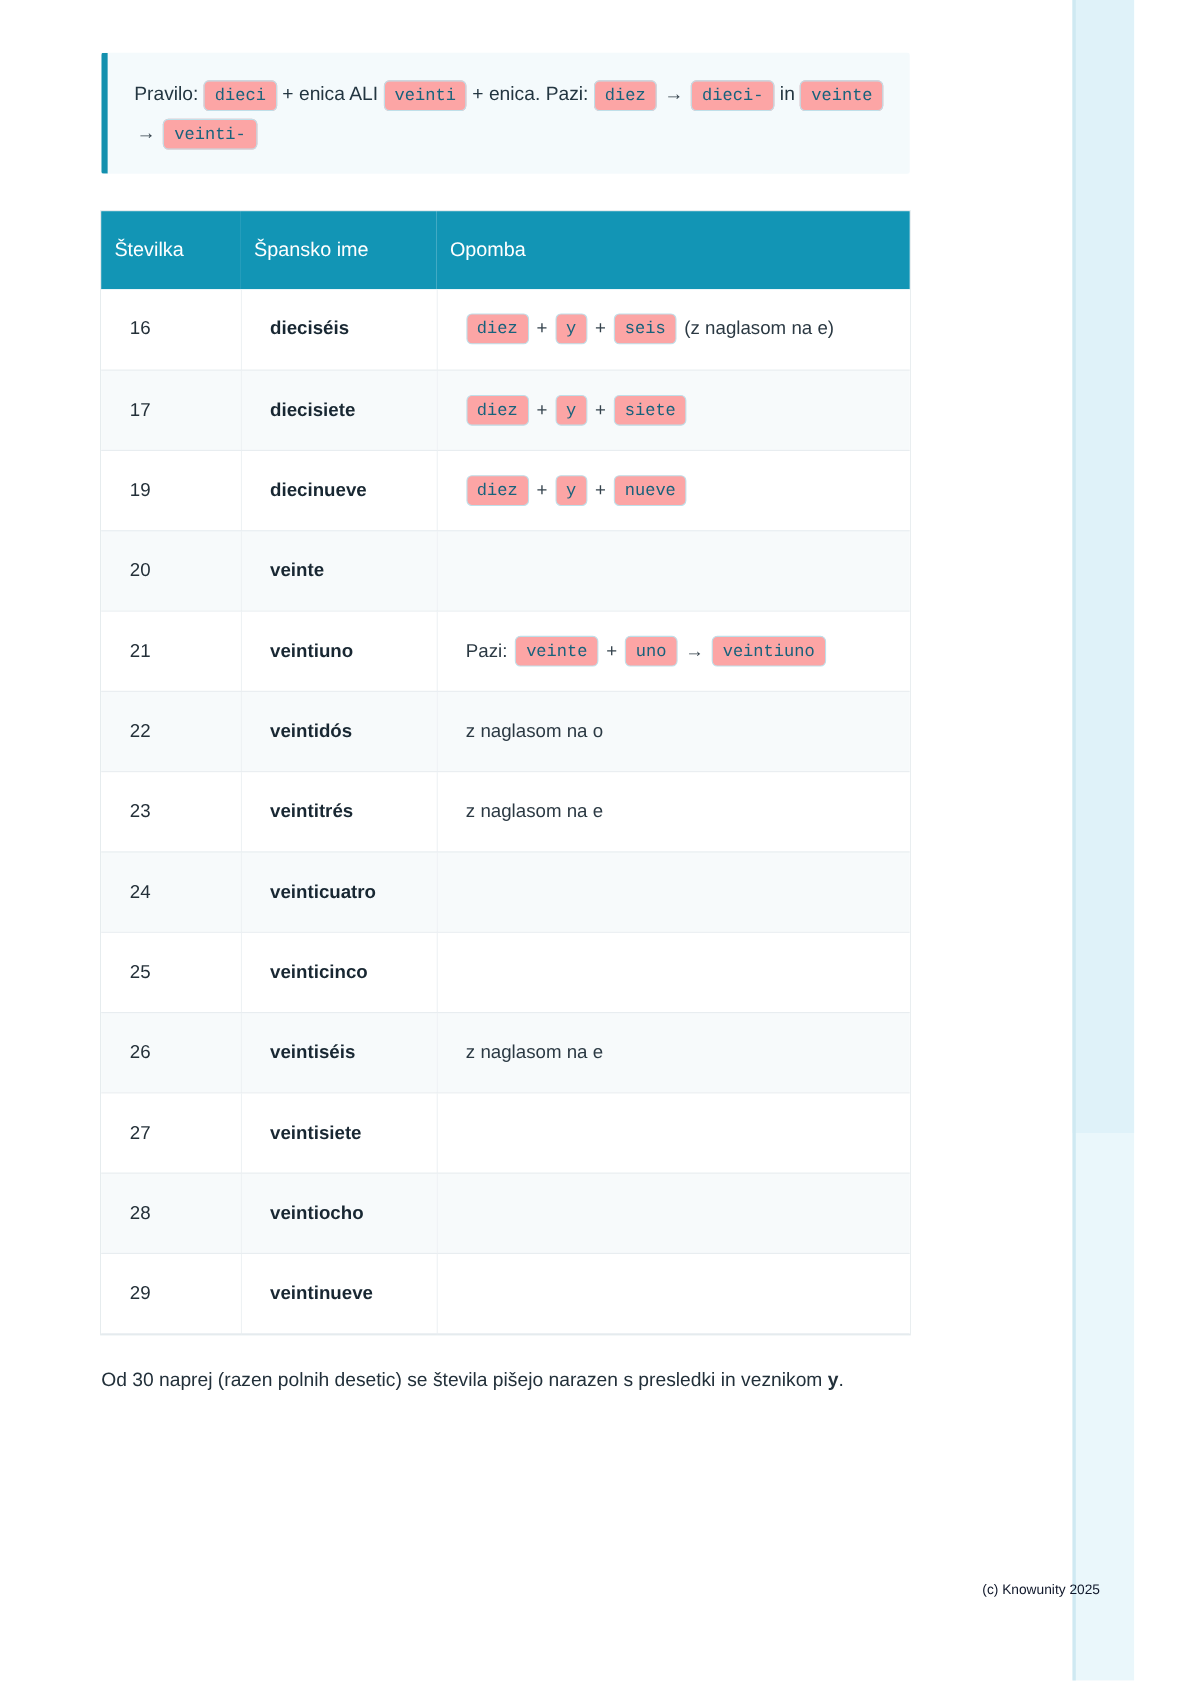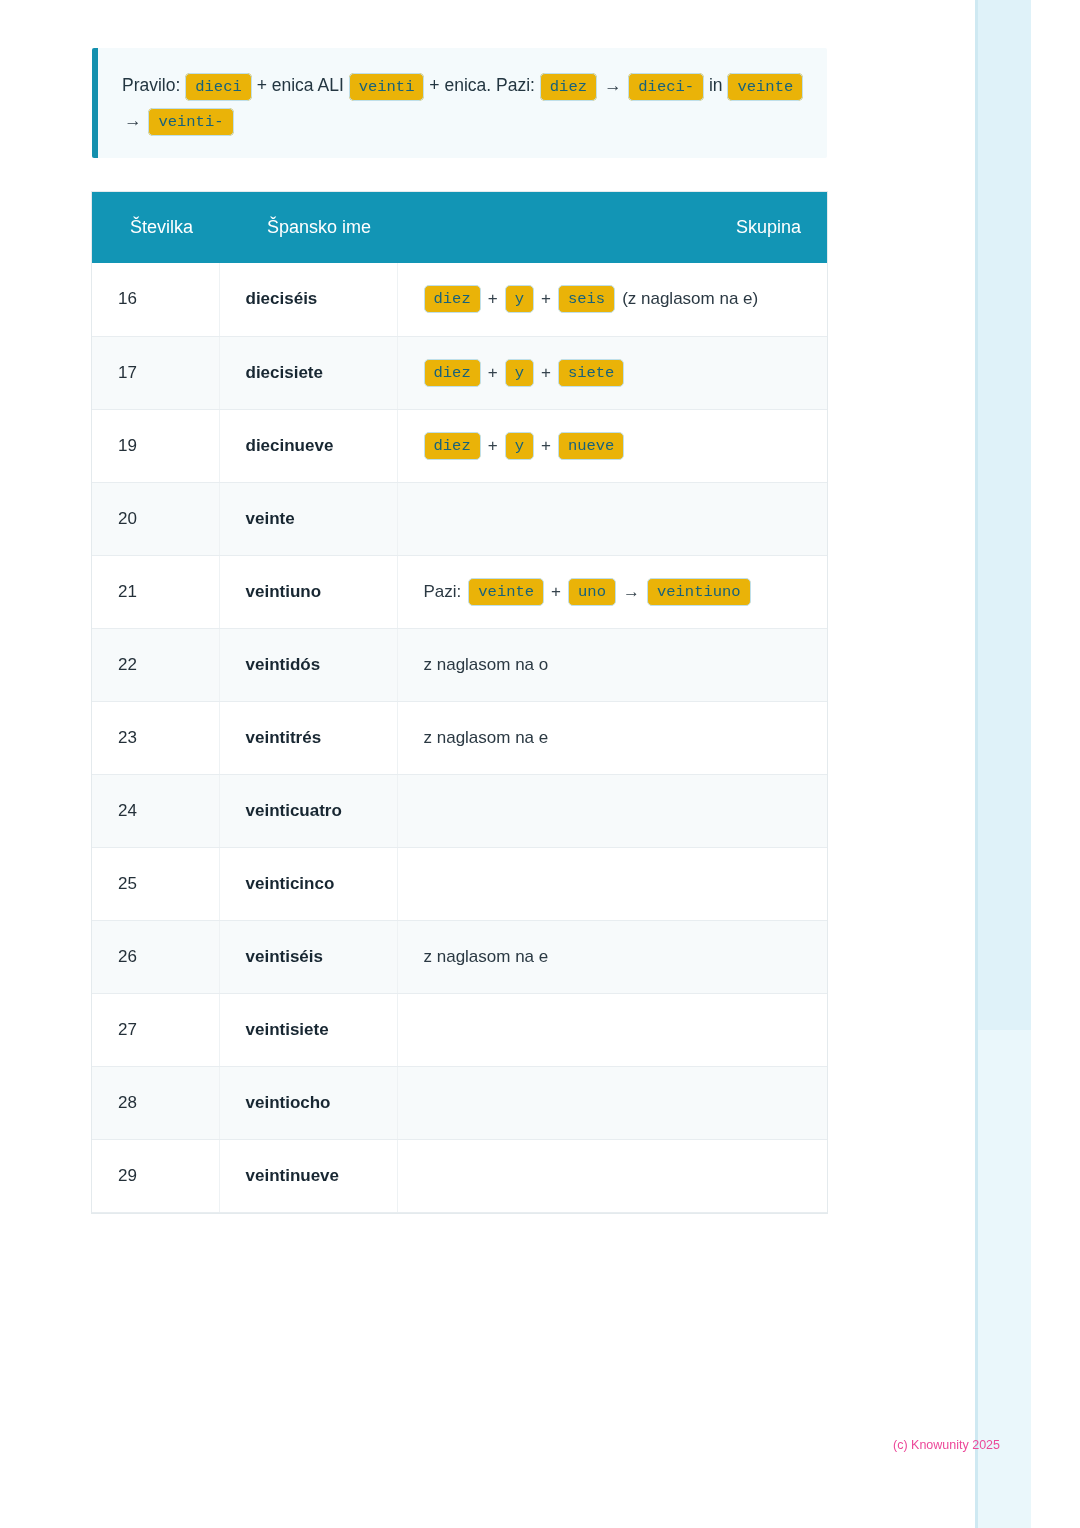--- a/index.html
+++ b/index.html
@@ -58,45 +58,45 @@
     padding: 20px 22px 20px 24px;
     border-radius: 2px;
     line-height: 2.0;
     font-size: 17.5px;
     color: #233641;
   }
   .callout .lbl { font-weight: normal; }
 
   code.chip {
     font-family: "Liberation Mono", monospace;
-    background: #eab308;
+    background: #fca5a5;
     border: 1px solid #bfdfe9;
     border-radius: 5px;
     padding: 4px 9px;
     font-size: 15.5px;
     color: #17627c;
     white-space: nowrap;
   }
   .arrow { color: #33414b; padding: 0 2px; }
 
   
   table.numbers {
     margin-top: 34px;
     border-collapse: collapse;
     width: 735px;
     table-layout: fixed;
     box-shadow: 0 0 0 1px #e4eaed;
   }
   table.numbers thead th {
     background: #1295b5;
     color: #ffffff;
-    text-align: right;
+    text-align: left;
     font-size: 18px;
     font-weight: normal;
-    padding: 25px 26px;
+    padding: 25px 12px;
   }
   table.numbers col.c1 { width: 127px; }
   table.numbers col.c2 { width: 178px; }
   table.numbers col.c3 { width: 430px; }
 
   table.numbers td {
     border-bottom: 1px solid #e8edf0;
     border-right: 1px solid #eef2f4;
     padding: 20px 26px;
     font-size: 17px;
@@ -125,21 +125,21 @@
     line-height: 1.95;
     color: #22303a;
     text-align: justify;
     width: 735px;
   }
   .watermark {
     position: absolute;
     left: 893px;
     top: 1438px;
     font-size: 12.5px;
-    color: #ec4899;
+    color: #0f172a;
     text-align: right;
   }
 </style>
 </head>
 <body>
 
 <div class="page">
 
   <div class="strip-light"></div>
   <div class="strip-pale"></div>
@@ -169,21 +169,21 @@
     <table class="numbers">
       <colgroup>
           <col class="c1">
           <col class="c2">
           <col class="c3">
         </colgroup>
       <thead>
         <tr>
           <th>Številka</th>
           <th>Špansko ime</th>
-          <th>Skupina</th>
+          <th>Opomba</th>
         </tr>
       </thead>
       <tbody id="table-body">
           <tr>
             <td class="num">16</td>
             <td class="name">dieciséis</td>
             <td class="note">
               <div class="inline">
                 <code class="chip">diez</code>
                 <span class="plus">+</span>
@@ -276,17 +276,20 @@
           </tr>
           <tr>
             <td class="num">29</td>
             <td class="name">veintinueve</td>
             <td class="note"></td>
           </tr>
         </tbody>
     </table>
 
 
+    <p class="body">
+      <span>Od 30 naprej (razen polnih desetic) se števila pišejo narazen s presledki in veznikom </span><b>y</b><span>.</span>
+    </p>
 
   </div>
 
   <div class="watermark">(c) Knowunity 2025</div>
 </div>
 
 </body></html>

